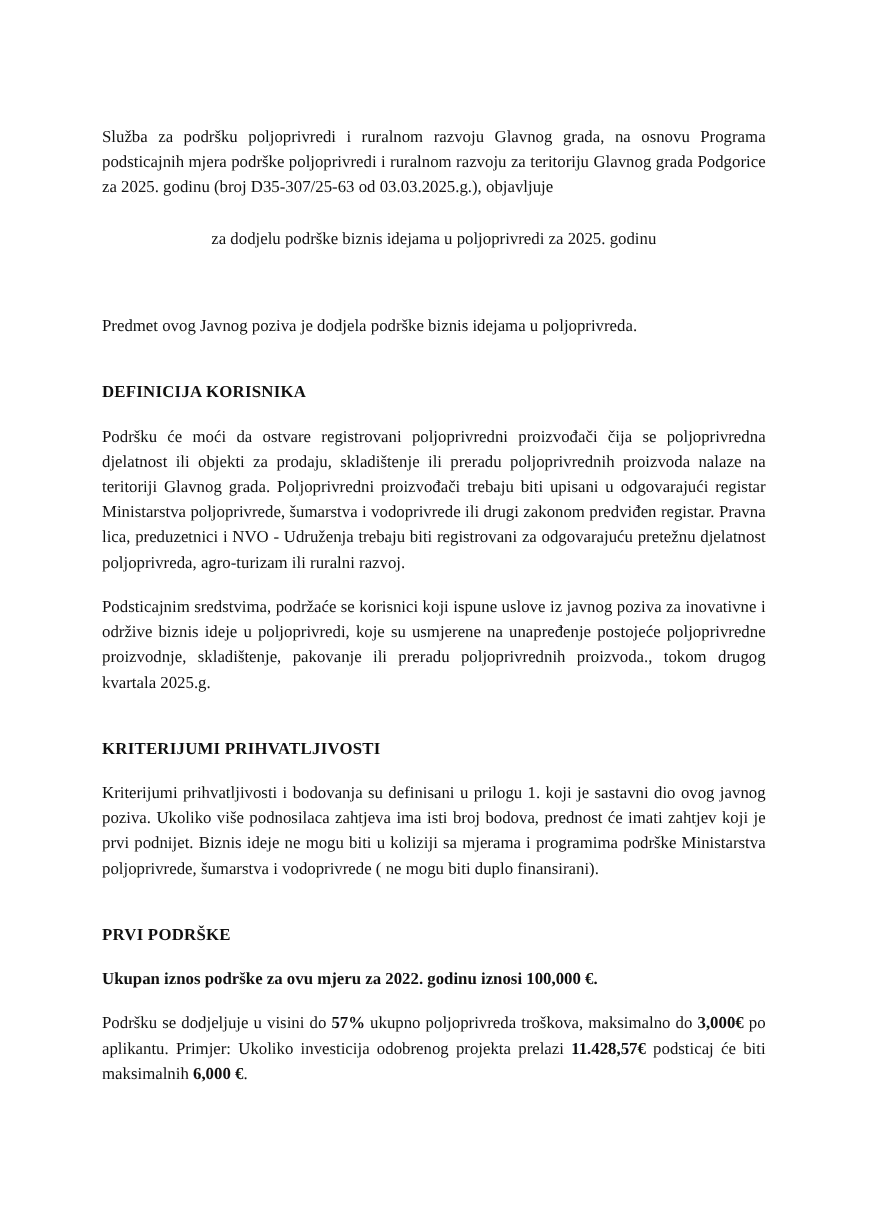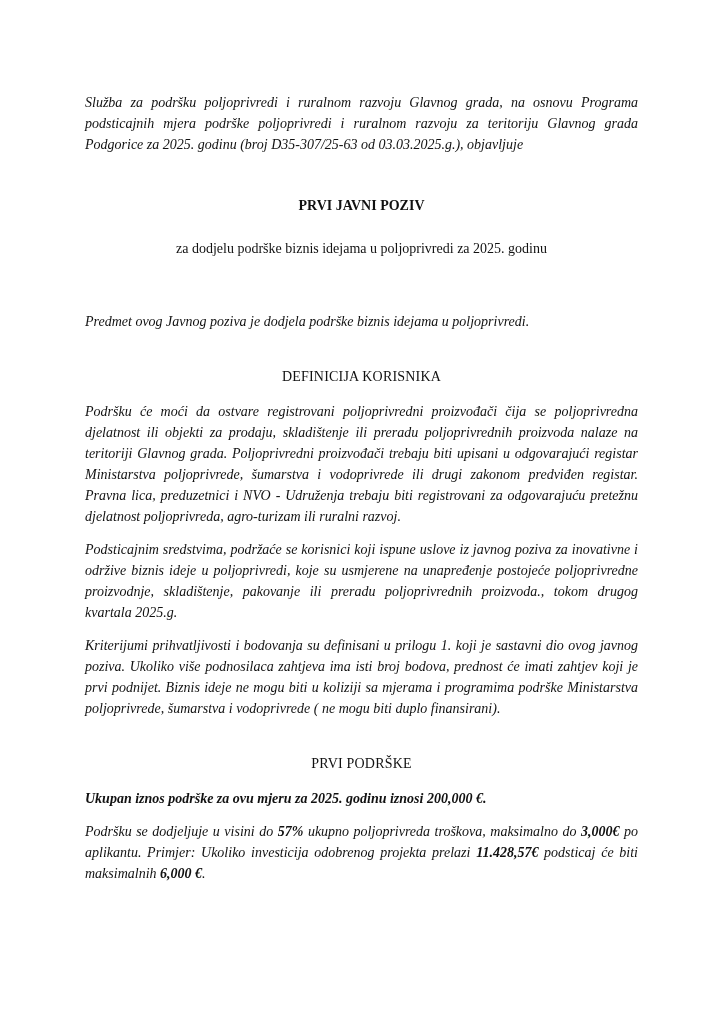--- a/index.html
+++ b/index.html
@@ -13,75 +13,74 @@
     box-sizing: border-box;
     margin: 0 auto;
     background: #ffffff;
     color: #111111;
     font-family: "Liberation Serif", "DejaVu Serif", serif;
     font-size: 14px;
     line-height: 1.5;
     padding: 88px 86px 40px 85px;
   }
   .para {
-    margin: 4px 0 12px 0;
+    margin: 16px 0 12px 0;
     text-align: justify;
-    font-style: italic;
   }
   .doc-title {
     font-size: 14px;
     font-weight: bold;
     text-align: center;
     margin: 40px 0 0 0;
   }
   .doc-subtitle {
     font-size: 14px;
     font-weight: normal;
     text-align: center;
     margin: 22px 0 0 0;
   }
   .lead-first {
     margin-top: 52px;
   }
   .section-heading {
     font-size: 14px;
-    font-weight: normal;
-    text-align: center;
+    font-weight: bold;
+    text-align: left;
     margin: 34px 0 14px 0;
     letter-spacing: 0.2px;
   }
   .bold-para {
     font-weight: bold;
   }
   strong {
     font-weight: bold;
   }
 </style>
 </head>
 <body>
 
 <div class="page">
 
   <p class="para">Služba za podršku poljoprivredi i ruralnom razvoju Glavnog grada, na osnovu Programa podsticajnih mjera podrške poljoprivredi i ruralnom razvoju za teritoriju Glavnog grada Podgorice za 2025. godinu (broj D35-307/25-63 od 03.03.2025.g.), objavljuje</p>
 
-  <div class="doc-title">PRVI JAVNI POZIV</div>
 
   <div class="doc-subtitle">za  dodjelu podrške biznis idejama u poljoprivredi za 2025. godinu</div>
 
-  <p class="para lead-first">Predmet ovog Javnog poziva je dodjela podrške biznis idejama u poljoprivredi.</p>
+  <p class="para lead-first">Predmet ovog Javnog poziva je dodjela podrške biznis idejama u poljoprivreda.</p>
 
 
   <div class="section-heading">DEFINICIJA KORISNIKA</div>
 
   <p class="para">Podršku će moći da ostvare registrovani poljoprivredni proizvođači čija se poljoprivredna djelatnost ili objekti za prodaju, skladištenje ili preradu poljoprivrednih proizvoda nalaze na teritoriji Glavnog grada. Poljoprivredni proizvođači trebaju biti upisani u odgovarajući registar Ministarstva poljoprivrede, šumarstva i vodoprivrede ili drugi zakonom predviđen registar. Pravna lica, preduzetnici i NVO - Udruženja trebaju biti registrovani za odgovarajuću pretežnu djelatnost poljoprivreda, agro-turizam ili ruralni razvoj.</p>
 
   <p class="para">Podsticajnim sredstvima, podržaće se korisnici koji ispune uslove iz javnog poziva  za inovativne i održive biznis ideje u poljoprivredi, koje su usmjerene na unapređenje postojeće poljoprivredne proizvodnje, skladištenje, pakovanje ili preradu poljoprivrednih proizvoda., tokom drugog kvartala 2025.g.</p>
 
+  <div class="section-heading">KRITERIJUMI PRIHVATLJIVOSTI</div>
 
   <p class="para">Kriterijumi prihvatljivosti i bodovanja su definisani u prilogu 1. koji je sastavni dio ovog javnog poziva. Ukoliko više podnosilaca zahtjeva ima isti broj bodova, prednost će imati zahtjev koji je prvi podnijet. Biznis ideje ne mogu biti u koliziji sa mjerama i programima podrške Ministarstva poljoprivrede, šumarstva i vodoprivrede ( ne mogu biti duplo finansirani).</p>
 
   <div class="section-heading">PRVI PODRŠKE</div>
 
-  <p class="para bold-para">Ukupan iznos podrške za ovu mjeru za 2025. godinu iznosi 200,000 €.</p>
+  <p class="para bold-para">Ukupan iznos podrške za ovu mjeru za 2022. godinu iznosi 100,000 €.</p>
 
   <p class="para"><span>Podršku se dodjeljuje u visini do </span><strong>57%</strong><span> ukupno poljoprivreda troškova, maksimalno do </span><strong>3,000€</strong><span> po aplikantu. Primjer: Ukoliko investicija odobrenog projekta prelazi </span><strong>11.428,57€</strong><span> podsticaj će biti maksimalnih </span><strong>6,000 €</strong><span>.</span></p>
 
 </div>
 
 </body></html>

